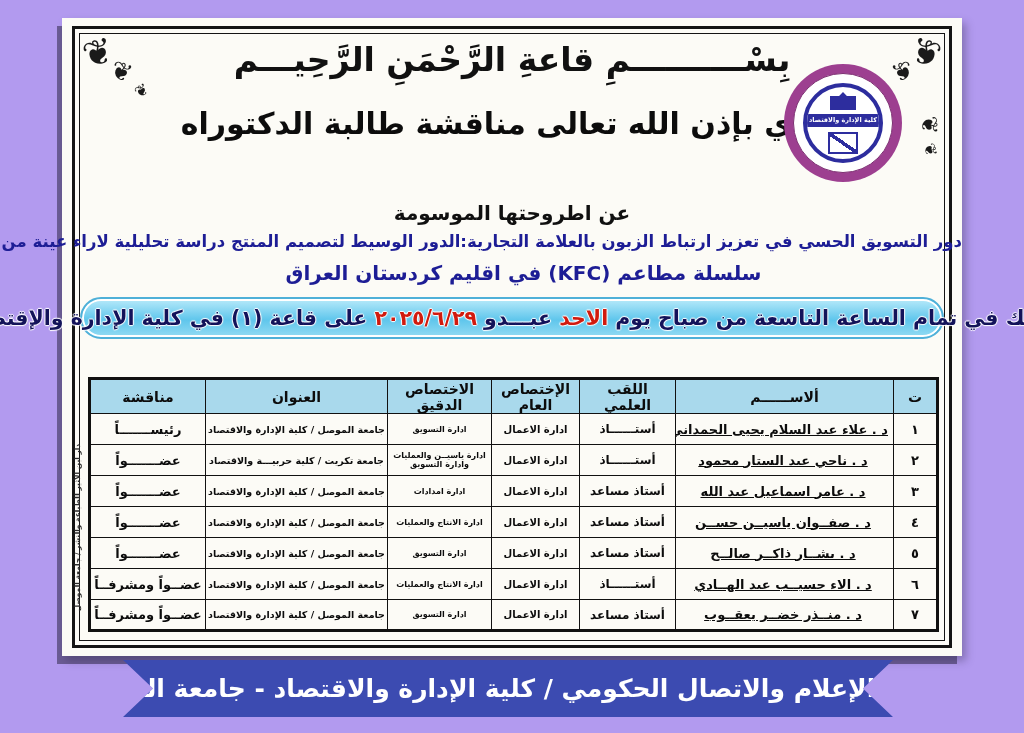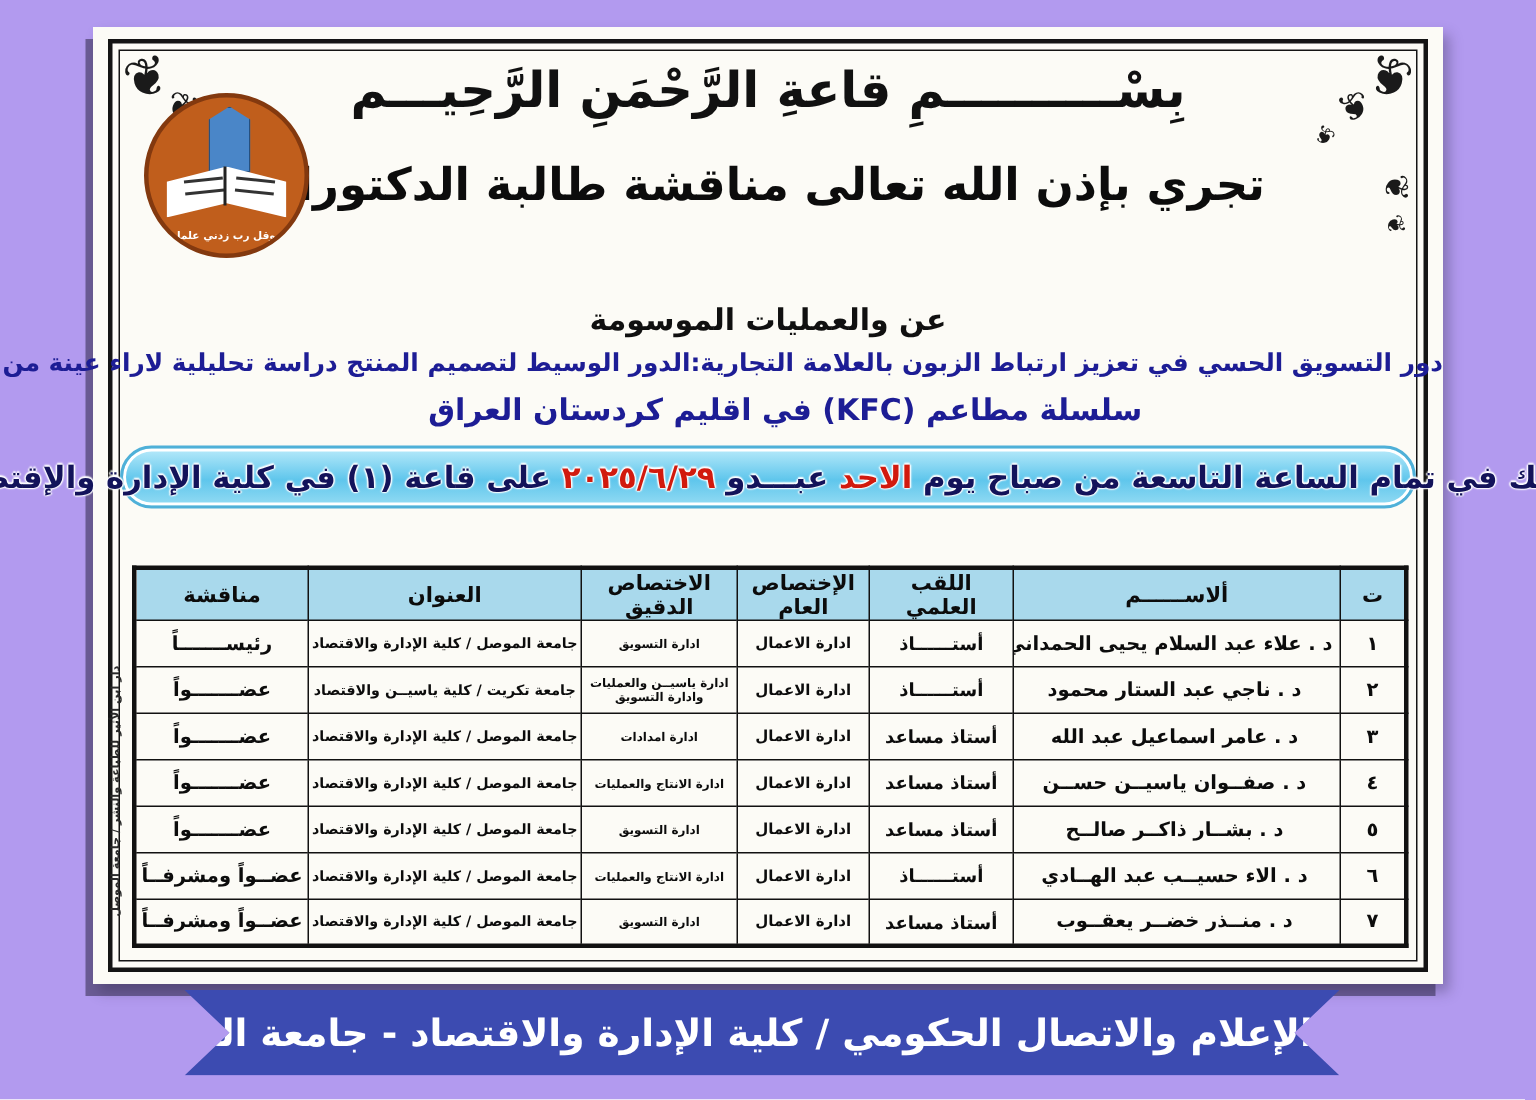--- a/index.html
+++ b/index.html
@@ -70,21 +70,21 @@
     text-shadow:-1px 0 1px #fff, 1px 0 1px #fff, 0 -1px 1px #fff, 0 1px 1px #fff; white-space:nowrap; }
   .red { color:#d11a0e; }
   .committee { top:331px; font-size:17px; font-weight:bold; color:#0e0e0e; }
 
   table.disc { position:absolute; left:26px; top:359px; width:848px; border-collapse:collapse;
     table-layout:fixed; direction:rtl; border:3px solid #111; }
   .disc th, .disc td { border:1.6px solid #111; text-align:center; vertical-align:middle; padding:0 2px; overflow:hidden; color:#0c0c0c; }
   .disc th { background:#a9d9ec; font-size:14px; font-weight:bold; height:35px; }
   .disc td { height:31px; }
   .c-no   { font-size:13px; font-weight:bold; }
-  .c-name { font-size:13px; font-weight:bold; text-align:center; padding-right:5px !important; white-space:nowrap; }
+  .c-name { font-size:13px; font-weight:bold; text-align:center; padding-right:5px !important; white-space:nowrap;text-decoration:underline; }
   .c-deg  { font-size:12px; font-weight:bold; white-space:nowrap; }
   .c-gen  { font-size:10px; font-weight:bold; }
   .c-fine { font-size:8px;  font-weight:bold; }
   .c-addr { font-size:9.5px; font-weight:bold; white-space:nowrap; }
   .c-role { font-size:13px; font-weight:bold; white-space:nowrap; }
 
   .side-note { position:absolute; left:-85px; top:505px; width:200px; transform:rotate(-90deg);
     font-size:7.5px; font-weight:bold; color:#2a2a2a; text-align:center; direction:rtl; }
 
   .banner {
@@ -111,35 +111,36 @@
     <div class="orn orn-tr">
       <span class="g1">❦</span>
       <span class="g2">❦</span>
       <span class="g3">❦</span>
     </div>
     <div class="orn orn-edge">
       <span class="g1">❦</span>
       <span class="g2">❦</span>
     </div>
 
-    <div class="logo-mosul" title="شعار جامعة الموصل">
-      <div class="lm-outer">
-        <div class="lm-minaret"></div>
-        <div class="lm-book"></div>
-        <div class="lm-scribble"></div>
-        <div class="lm-scribble2"></div>
-        <div class="lm-book-line"></div>
-        <div class="lm-motto">وقل رب زدني علما</div>
+
+    <div class="logo-college" title="شعار كلية الإدارة والاقتصاد">
+      <div class="lc-r1">
+        <div class="lc-r2">
+          <div class="lc-r3">
+            <div class="lc-building"></div>
+            <div class="lc-band">كلية الإدارة والاقتصاد</div>
+            <div class="lc-emblem"></div>
+          </div>
+        </div>
       </div>
     </div>
-
 
     <div class="txt bismillah">بِسْــــــــــمِ قاعةِ الرَّحْمَنِ الرَّحِيـــم</div>
     <div class="txt title">تجري بإذن الله تعالى مناقشة طالبة الدكتوراه</div>
-    <div class="txt about">عن والعمليات الموسومة</div>
+    <div class="txt about">عن اطروحتها الموسومة</div>
     <div class="txt thesis1">دور التسويق الحسي في تعزيز ارتباط الزبون بالعلامة التجارية:الدور الوسيط لتصميم المنتج دراسة تحليلية لاراء عينة من زبائن</div>
     <div class="txt thesis2">سلسلة مطاعم (KFC) في اقليم كردستان العراق</div>
 
     <div class="pill">
       <div class="pill-text">
         <span>وذلك في تمام الساعة التاسعة من صباح يوم </span><span class="red">الاحد</span><span> عبـــدو </span><span class="red">٢٠٢٥/٦/٢٩</span><span> على قاعة (١) في كلية الإدارة والإقتصاد</span>
       </div>
     </div>
 
 
@@ -173,21 +174,21 @@
           <td class="c-fine">ادارة التسويق</td>
           <td class="c-addr">جامعة الموصل / كلية الإدارة والاقتصاد</td>
           <td class="c-role">رئيســـــــاً</td>
         </tr>
         <tr>
           <td class="c-no">٢</td>
           <td class="c-name">د . ناجي عبد الستار محمود</td>
           <td class="c-deg">أستــــــاذ</td>
           <td class="c-gen">ادارة الاعمال</td>
           <td class="c-fine">ادارة ياسيــن والعمليات وادارة التسويق</td>
-          <td class="c-addr">جامعة تكريت / كلية ياسيــن والاقتصاد</td>
+          <td class="c-addr">جامعة تكريت / كلية حربيـــة والاقتصاد</td>
           <td class="c-role">عضـــــــواً</td>
         </tr>
         <tr>
           <td class="c-no">٣</td>
           <td class="c-name">د . عامر اسماعيل عبد الله</td>
           <td class="c-deg">أستاذ مساعد</td>
           <td class="c-gen">ادارة الاعمال</td>
           <td class="c-fine">ادارة امدادات</td>
           <td class="c-addr">جامعة الموصل / كلية الإدارة والاقتصاد</td>
           <td class="c-role">عضـــــــواً</td>

